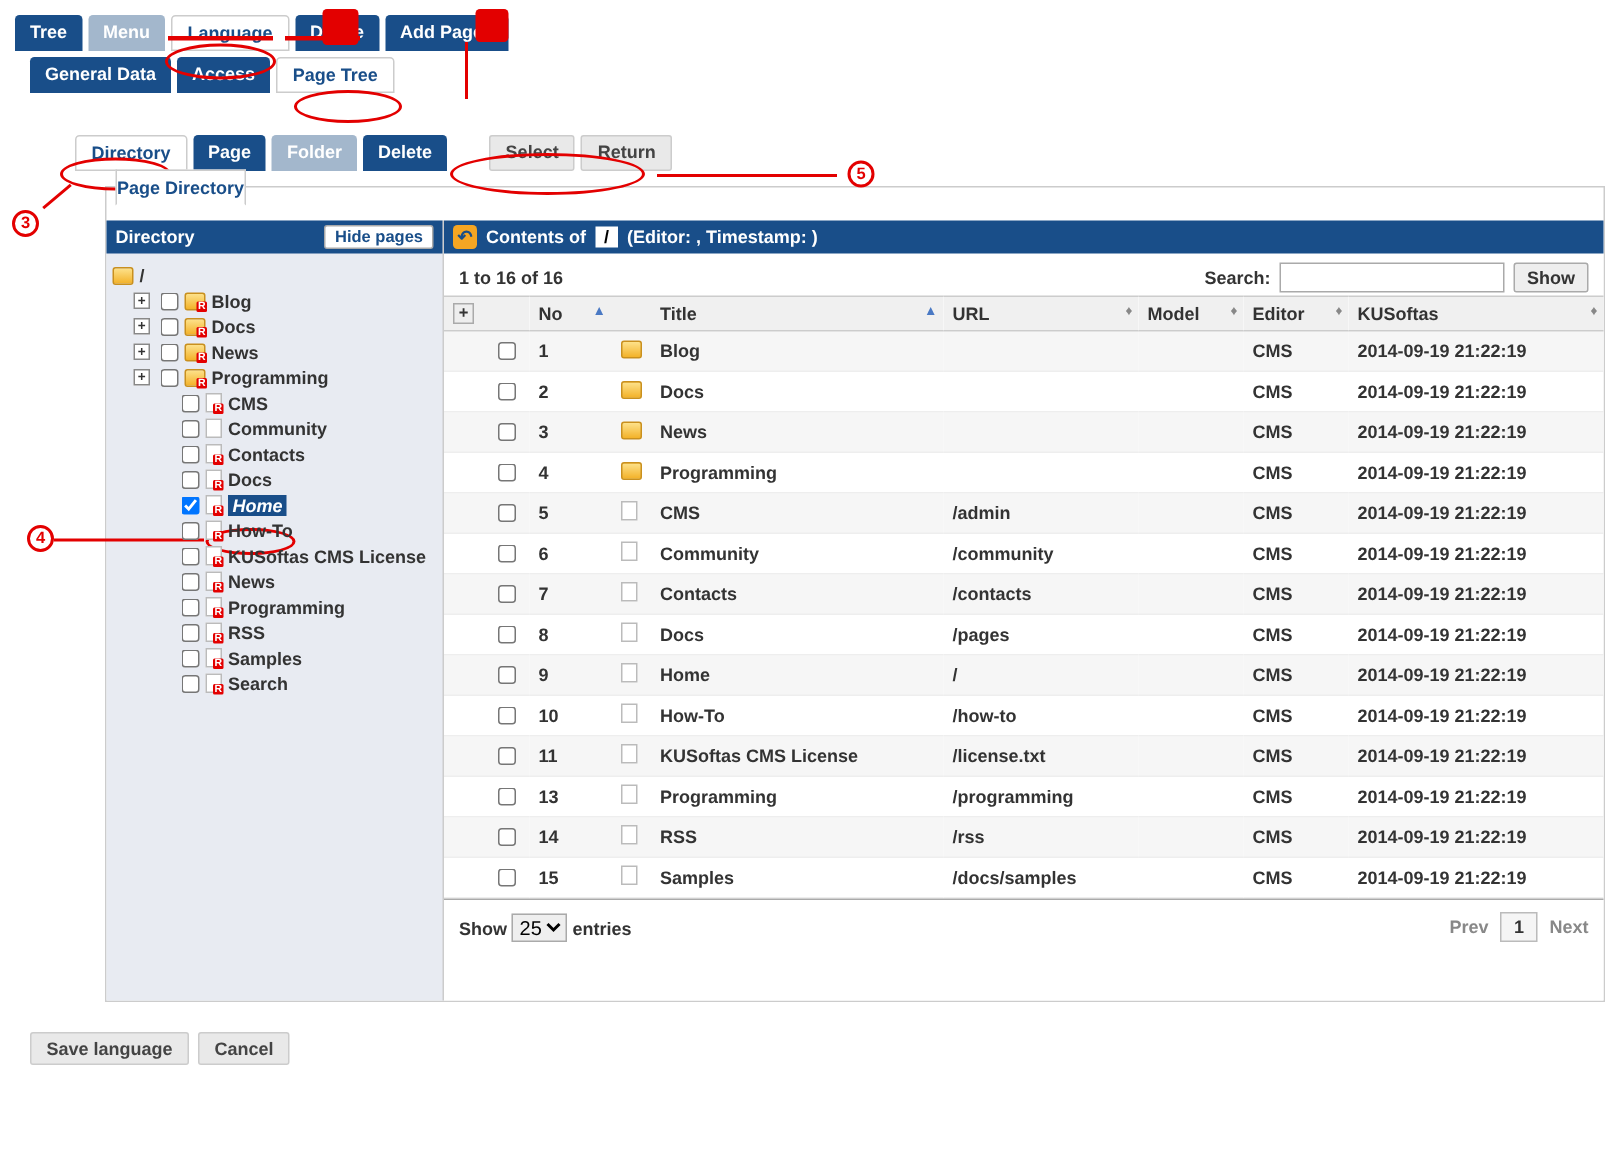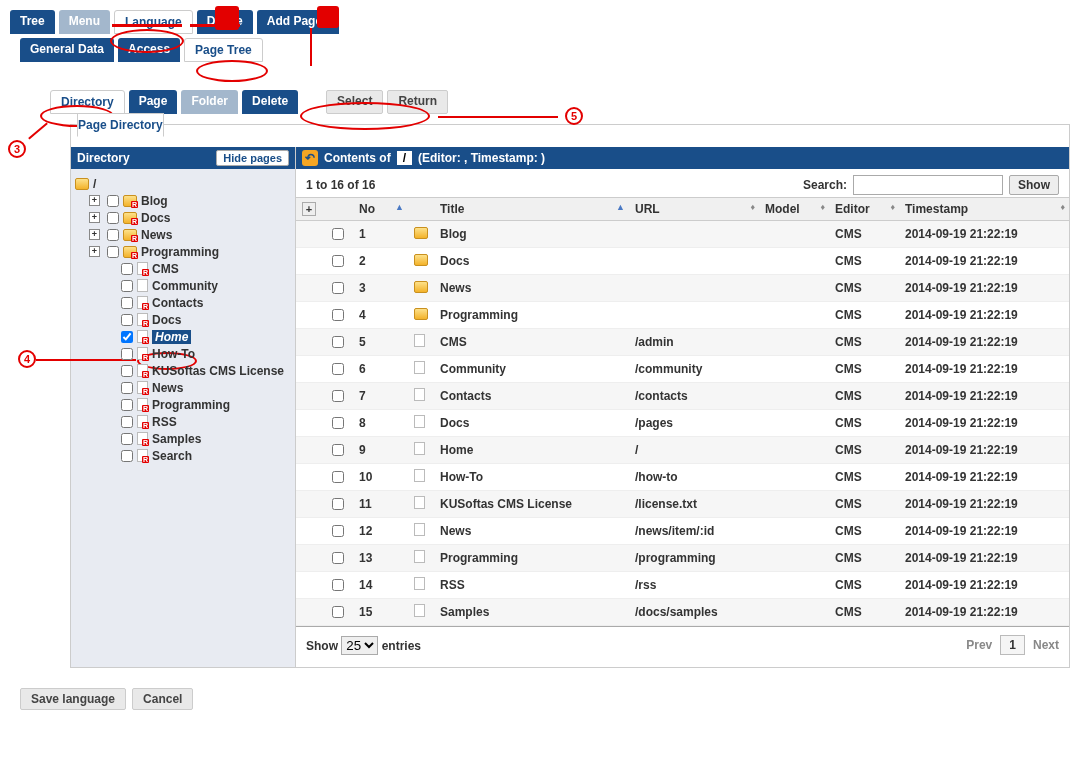--- a/index.html
+++ b/index.html
@@ -242,21 +242,21 @@
           <th style="width:26px;">
                 <div class="plus-box">+</div>
               </th>
           <th style="width:26px;"></th>
           <th style="width:55px;margin-left:47px;"><span>No</span><span class="sort">▲</span></th>
           <th style="width:26px;"></th>
           <th><span>Title</span><span class="sort">▲</span></th>
           <th style="width:130px;"><span>URL</span><span class="sort muted">♦</span></th>
           <th style="width:70px;"><span>Model</span><span class="sort muted">♦</span></th>
           <th style="width:70px;"><span>Editor</span><span class="sort muted">♦</span></th>
-          <th style="width:170px;"><span>Timestamp</span><span class="sort muted">♦</span></th>
+          <th style="width:170px;"><span>KUSoftas</span><span class="sort muted">♦</span></th>
         </tr>
           </thead>
         <tbody id="table-body">
             <tr>
               <td></td>
               <td><input type="checkbox" class="row-cb" style=""></td>
               <td>1</td>
               <td><span class="icon-folder"></span></td>
               <td>Blog</td>
               <td></td>
@@ -363,31 +363,20 @@
               <td>CMS</td>
               <td>2014-09-19 21:22:19</td>
             </tr>
             <tr>
               <td></td>
               <td><input type="checkbox" class="row-cb" style=""></td>
               <td>11</td>
               <td><span class="icon-page"></span></td>
               <td>KUSoftas CMS License</td>
               <td>/license.txt</td>
-              <td></td>
-              <td>CMS</td>
-              <td>2014-09-19 21:22:19</td>
-            </tr>
-            <tr>
-              <td></td>
-              <td><input type="checkbox" class="row-cb" style=""></td>
-              <td>12</td>
-              <td><span class="icon-page"></span></td>
-              <td>News</td>
-              <td>/news/item/:id</td>
               <td></td>
               <td>CMS</td>
               <td>2014-09-19 21:22:19</td>
             </tr>
             <tr>
               <td></td>
               <td><input type="checkbox" class="row-cb" style=""></td>
               <td>13</td>
               <td><span class="icon-page"></span></td>
               <td>Programming</td>

